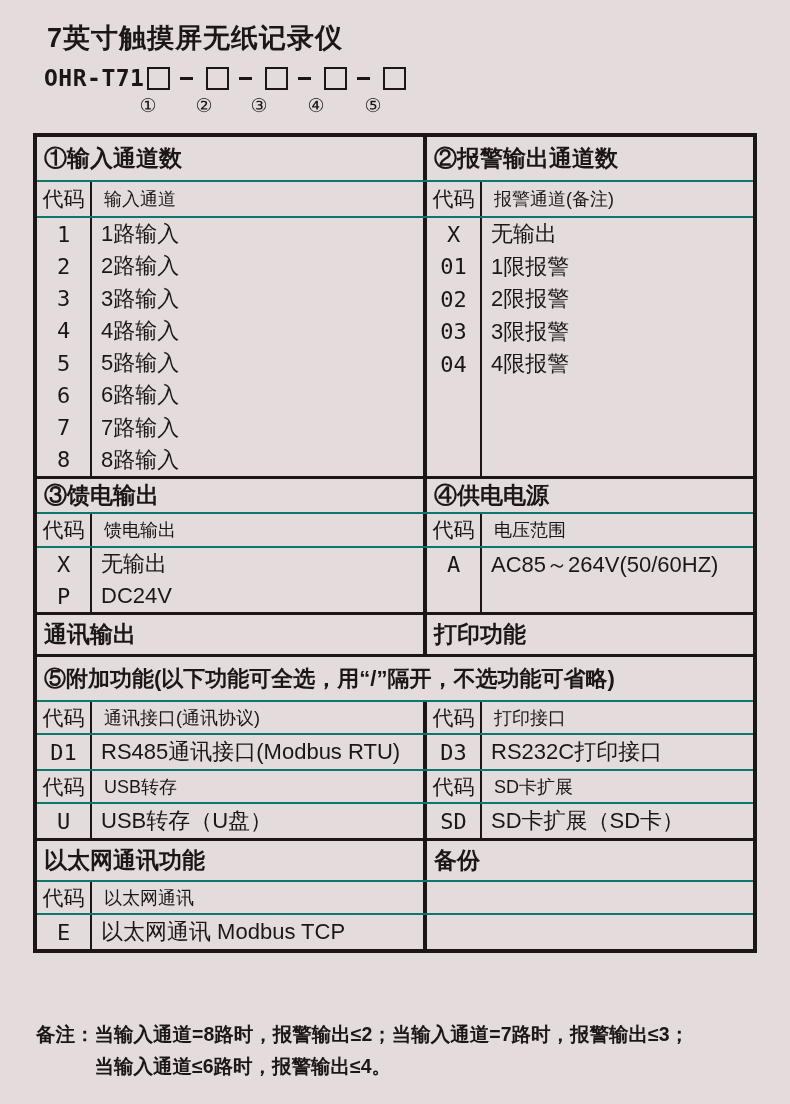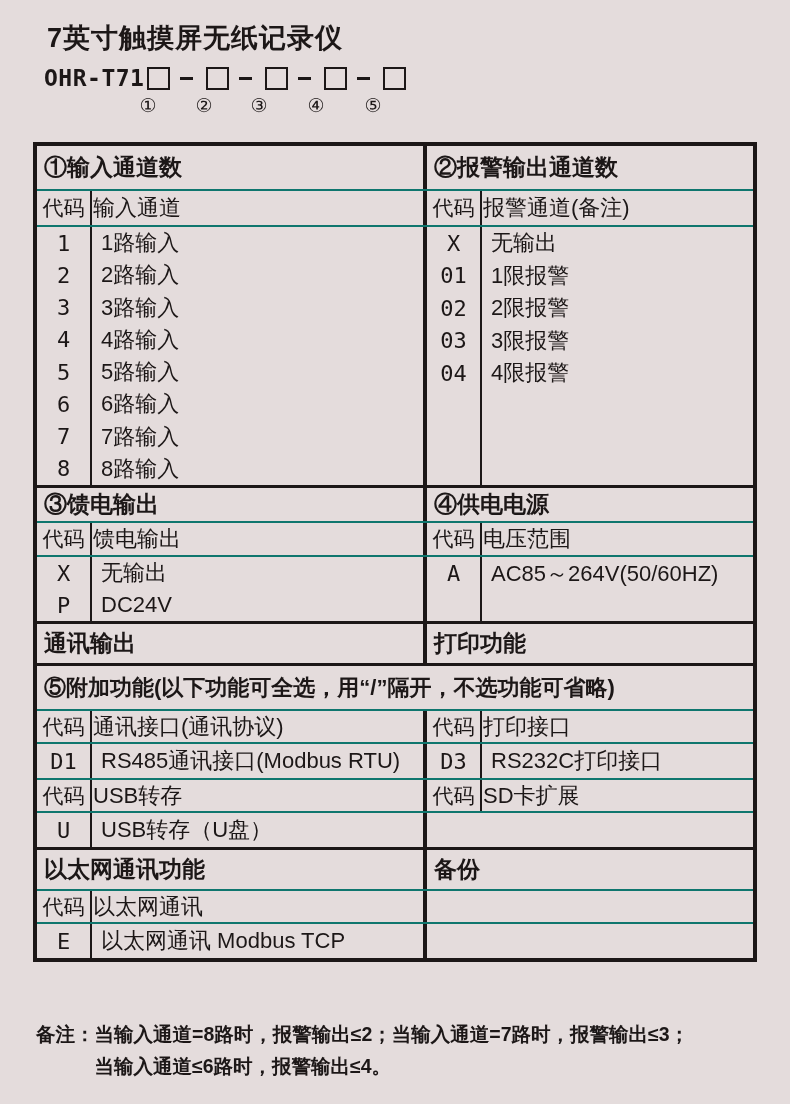--- a/index.html
+++ b/index.html
@@ -24,32 +24,32 @@
   .slot {
     width:23px; height:23px; box-sizing:border-box;
     border:2px solid #1c1717; margin-left:3px;
   }
   .dash { width:13px; height:3px; background:#1c1717; margin:0 10px; }
   .markers { position:absolute; top:94px; left:0; width:100%; height:22px; }
   .marker { position:absolute; width:26px; text-align:center; font-size:19px; }
   .m1{left:135px}.m2{left:191px}.m3{left:246px}.m4{left:303px}.m5{left:360px}
 
   .spec-table {
-    position:absolute; left:33px; top:142px; width:724px;
+    position:absolute; left:33px; top:133px; width:724px;
     box-sizing:border-box; border:4px solid #1c1717;
   }
   .row { display:flex; box-sizing:border-box; }
   .bt2 { border-top:2px solid #0f766e; }
   .bt3 { border-top:3px solid #1c1717; }
   .hl { width:390px; box-sizing:border-box; border-right:4px solid #1c1717; display:flex; }
   .hr { flex:1; display:flex; }
   .sec-cell { flex:1; display:flex; align-items:center; padding-left:7px; font-weight:bold; font-size:23px; white-space:nowrap; }
   .hdr-code { width:55px; box-sizing:border-box; border-right:2px solid #1c1717;
     display:flex; align-items:center; justify-content:center; font-size:21px; }
-  .hdr-lab { flex:1; display:flex; align-items:center; padding-left:1px; font-size:22px; white-space:nowrap; }
+  .hdr-lab { flex:1; display:flex; align-items:center; padding-left:12px; font-size:18px; white-space:nowrap; }
   .code-col { width:55px; box-sizing:border-box; border-right:2px solid #1c1717;
     display:flex; flex-direction:column; align-items:center; }
   .lab-col { flex:1; display:flex; flex-direction:column; padding-left:9px; }
   .ln { height:32.5px; display:flex; align-items:center; font-size:22px; white-space:nowrap; }
   .ln2 { height:33px; }
   .code-txt { font-family:"DejaVu Sans Mono", monospace; }
   .center1 { height:100%; justify-content:center; }
   .full-cell { flex:1; display:flex; align-items:center; padding-left:7px;
     font-weight:bold; font-size:22px; white-space:nowrap; }
   .r-sec { height:43px; } .r-hdr { height:36px; } .r-d1 { height:260px; }
@@ -244,20 +244,28 @@
   </div>
   <div class="row r-d3 bt2">
     <div class="hl">
       <div class="code-col">
         <span class="ln center1 code-txt">U</span>
       </div>
       <div class="lab-col">
         <span class="ln center1" style="justify-content:flex-start">USB转存（U盘）</span>
       </div>
     </div>
+    <div class="hr">
+      <div class="code-col">
+        <span class="ln center1 code-txt">SD</span>
+      </div>
+      <div class="lab-col">
+        <span class="ln center1" style="justify-content:flex-start">SD卡扩展（SD卡）</span>
+      </div>
+    </div>
   </div>
 
   <div class="row r-sec3 bt3">
     <div class="hl">
         <div class="sec-cell">以太网通讯功能</div>
       </div>
     <div class="hr">
         <div class="sec-cell">备份</div>
       </div>
   </div>

